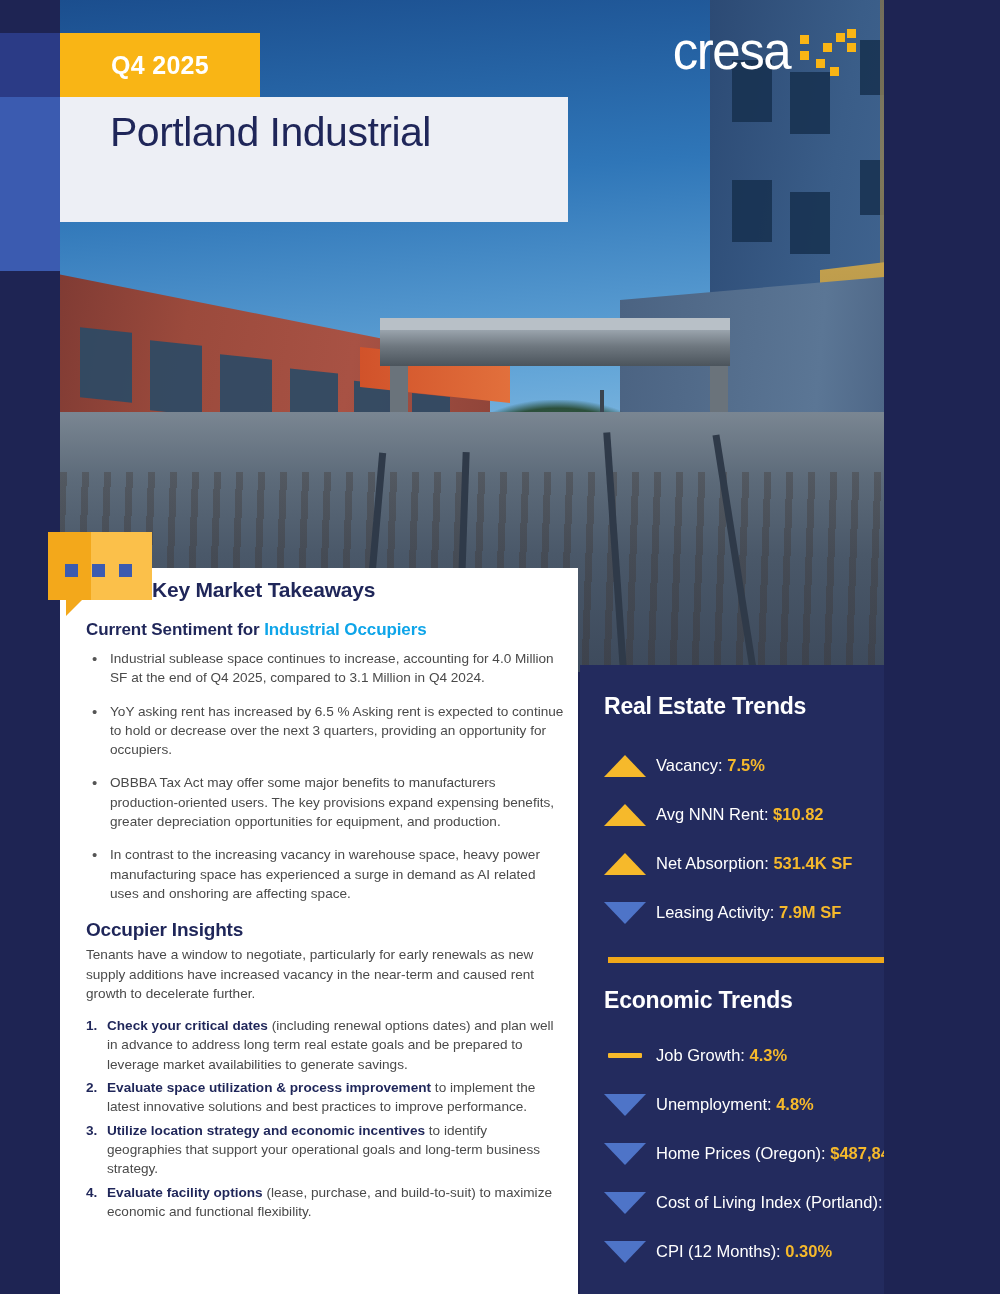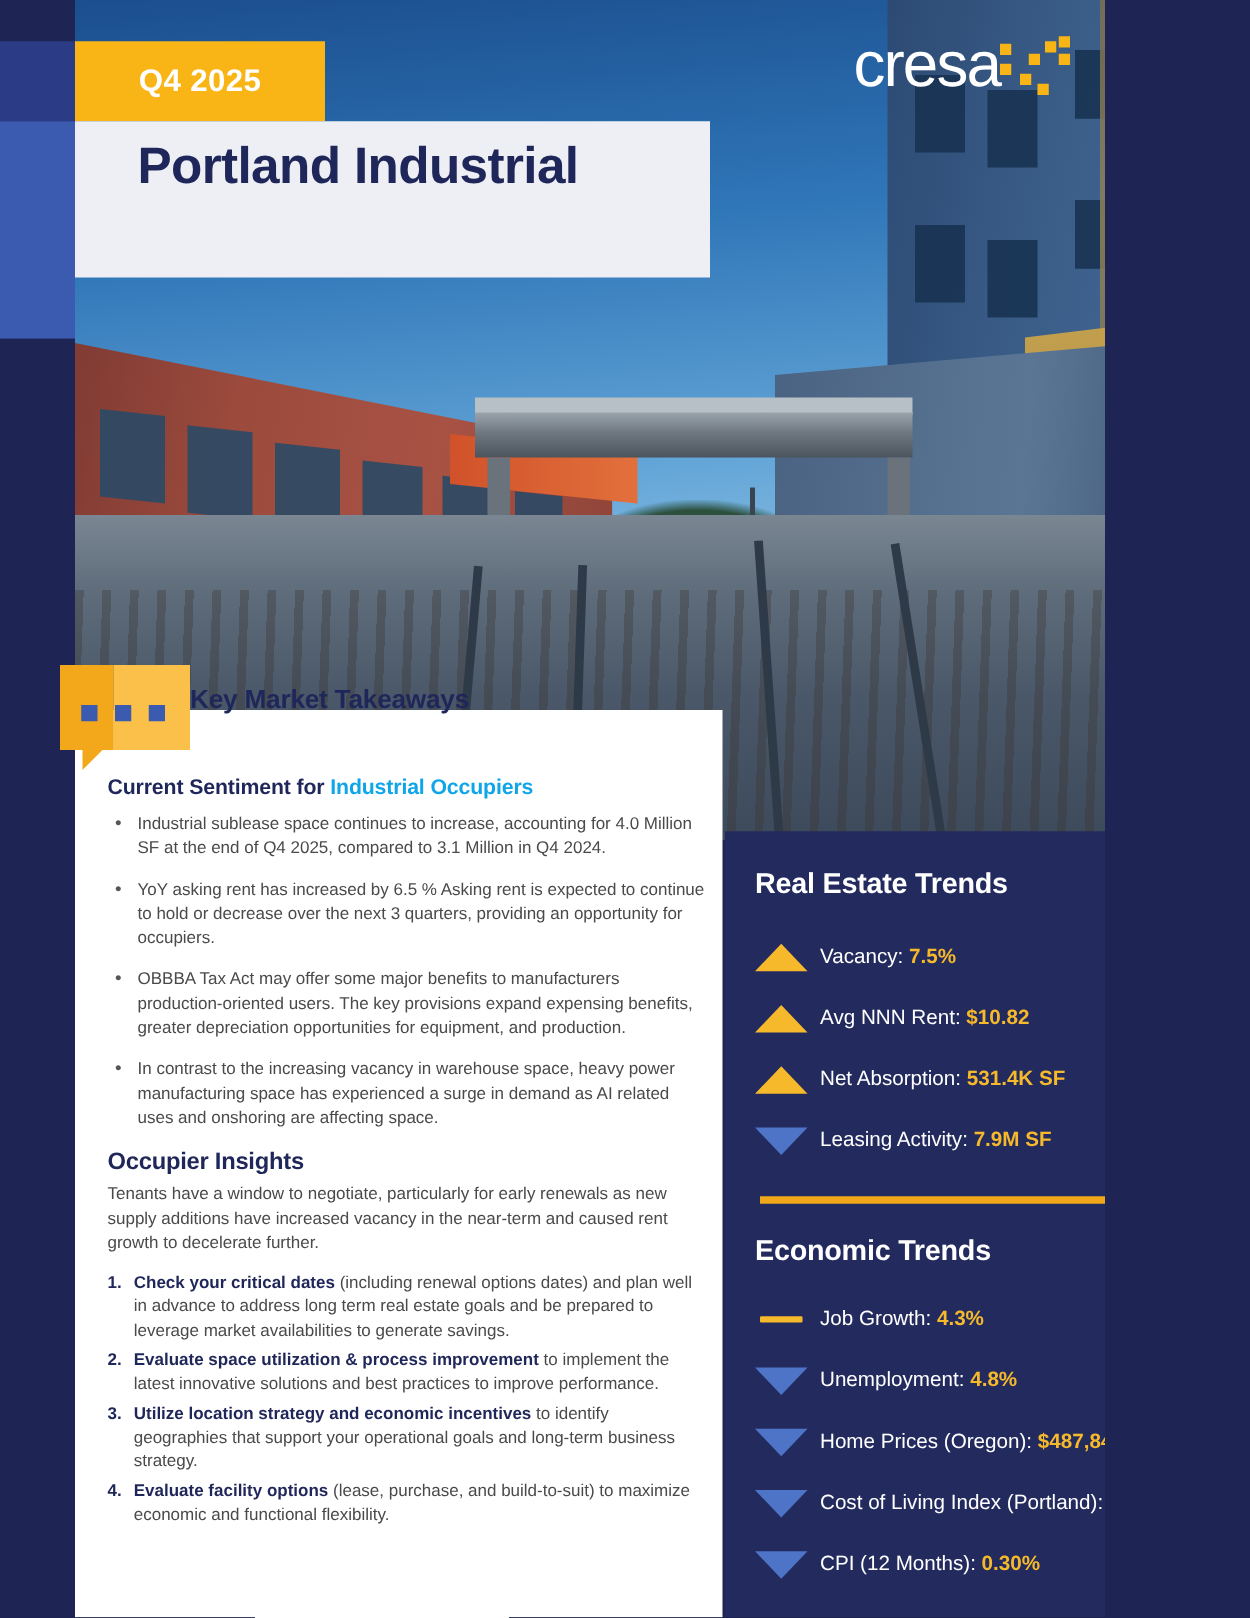--- a/index.html
+++ b/index.html
@@ -102,26 +102,26 @@
     color:#ffffff; font-size:25px; font-weight:bold; letter-spacing:.3px;
   }
 
   
   .title-card {
     position:absolute; left:60px; top:97px; width:508px; height:125px;
     background:#EDEFF5; padding:0 0 0 0;
   }
   .title-card h1 {
     margin:0; padding:14px 24px 0 50px;
-    color:#1F2659; font-size:41px; line-height:1.06; font-weight:bold;
+    color:#1F2659; font-size:41px; line-height:1.06; font-weight:normal;
     letter-spacing:-.5px;
   }
 
   
-  .logo { position:absolute; right:28px; top:26px; display:flex; align-items:center; }
+  .logo { position:absolute; right:28px; top:26px; display:flex; align-items:center; gap:10px; }
   .logo-word { color:#ffffff; font-size:51px; font-weight:normal; letter-spacing:-1.5px; line-height:1; }
   .logo-dots { position:relative; width:56px; height:46px; }
   .logo-dots i { position:absolute; width:9px; height:9px; background:#F9B515; display:block; }
 
   
   .content-card {
     position:absolute; left:60px; top:568px; width:518px; height:726px;
     background:#ffffff;
   }
 
@@ -129,21 +129,21 @@
   .bubble { position:absolute; left:48px; top:532px; width:104px; height:80px; }
   .bubble .b-l { position:absolute; left:0; top:0; width:43px; height:68px; background:#F3A81B; }
   .bubble .b-r { position:absolute; left:43px; top:0; width:61px; height:68px; background:#FBC04A; }
   .bubble .tail {
     position:absolute; left:18px; top:68px; width:0; height:0;
     border-left:16px solid #F3A81B; border-bottom:16px solid transparent;
   }
   .bubble .sq { position:absolute; top:32px; width:13px; height:13px; background:#3B5BB0; }
 
   .section-title {
-    position:absolute; left:152px; top:548px;
+    position:absolute; left:152px; top:578px;
     color:#1F2659; font-size:21px; font-weight:bold; letter-spacing:-.2px;
   }
 
   .body-area { position:absolute; left:86px; top:620px; width:478px; }
   .sub-head { color:#1F2659; font-size:17px; font-weight:bold; margin:0 0 9px 0; letter-spacing:-.1px; }
   .sub-head .accent { color:#0ea5e9; }
 
   ul.bullets { list-style:none; margin:0; padding:0; }
   ul.bullets li {
     position:relative; padding-left:24px; margin-bottom:14px;

